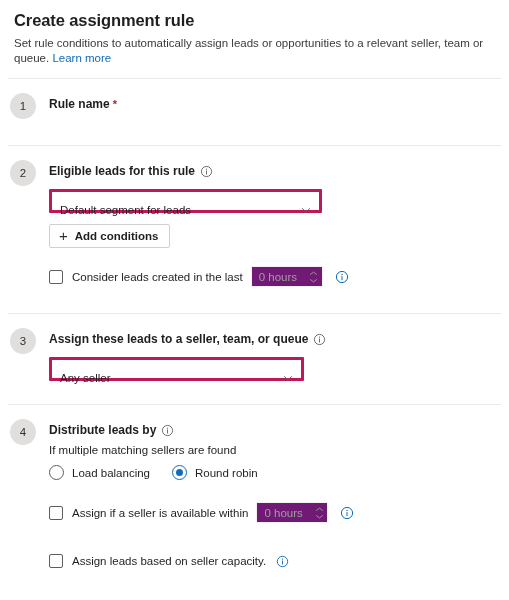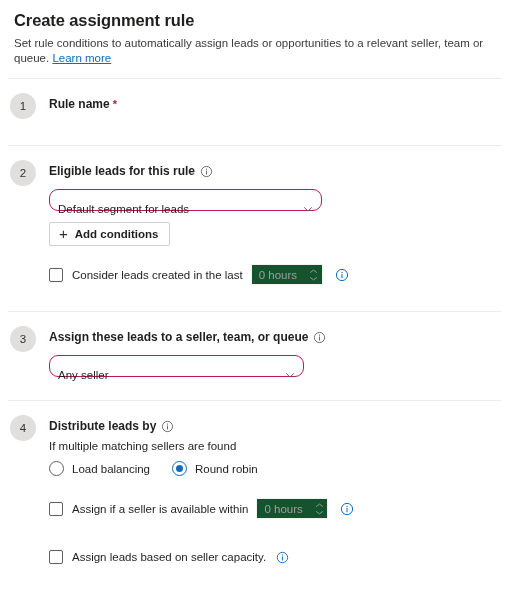--- a/index.html
+++ b/index.html
@@ -29,21 +29,20 @@
     line-height: 20px;
   }
   .subtitle {
     font-size: 11.5px;
     color: #3b3a39;
     line-height: 15px;
     margin: 0;
   }
   .learn-more {
     color: #0f6cbd;
-    text-decoration: underline;
     cursor: pointer;
     text-align: center;
   }
 
   .divider {
     height: 1px;
     background: #edebe9;
     margin: 12px 8px 0 8px;
   }
 
@@ -105,22 +104,22 @@
     color: #201f1e;
     padding: 0 8px;
     outline: none;
   }
   .textfield::placeholder { color: #8a8886; }
 
   
   .dropdown {
     height: 22px;
     box-sizing: border-box;
-    border: 1px solid #be185d;
-    border-radius: 9px;
+    border: 3px solid #be185d;
+    border-radius: 1px;
     background: #fff;
     display: flex;
     align-items: center;
     padding: 18px 7px 0 8px;
     cursor: pointer;
   }
   .dropdown .value {
     flex: 1 1 auto;
     font-size: 11.5px;
     color: #201f1e;
@@ -171,21 +170,21 @@
     white-space: nowrap;
   }
 
   
   .spinner {
     display: inline-flex;
     align-items: stretch;
     width: 72px;
     height: 21px;
     box-sizing: border-box;
-    background: #14532d;
+    background: #701a75;
     border: 1px solid #f3f2f1;
     margin-left: 8px;
     flex: 0 0 auto;
   }
   .spinner .sp-val {
     flex: 1 1 auto;
     display: flex;
     align-items: center;
     padding-left: 7px;
     font-size: 11.5px;

